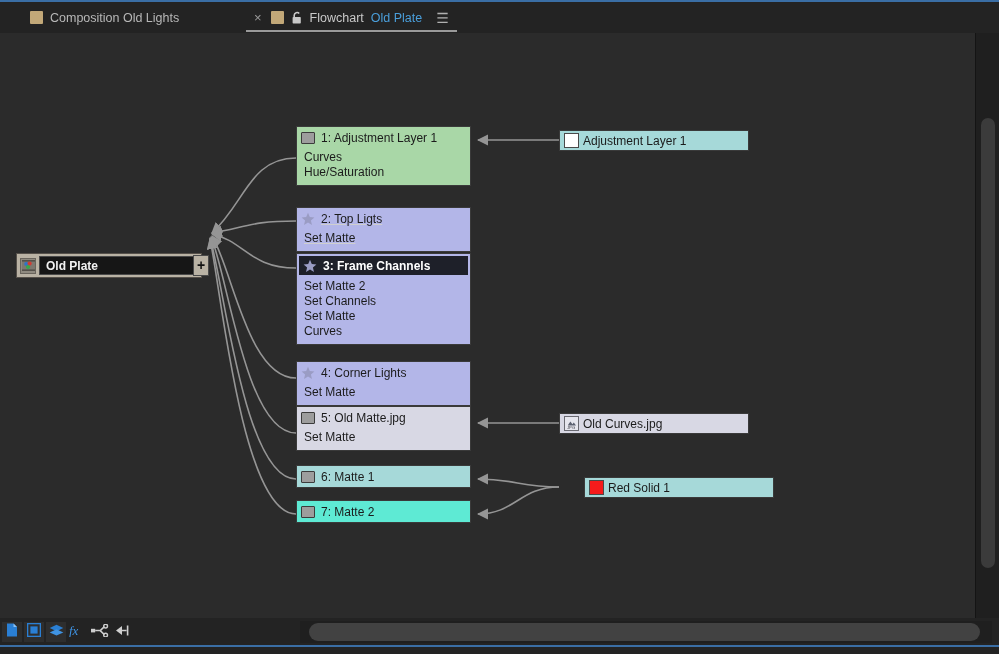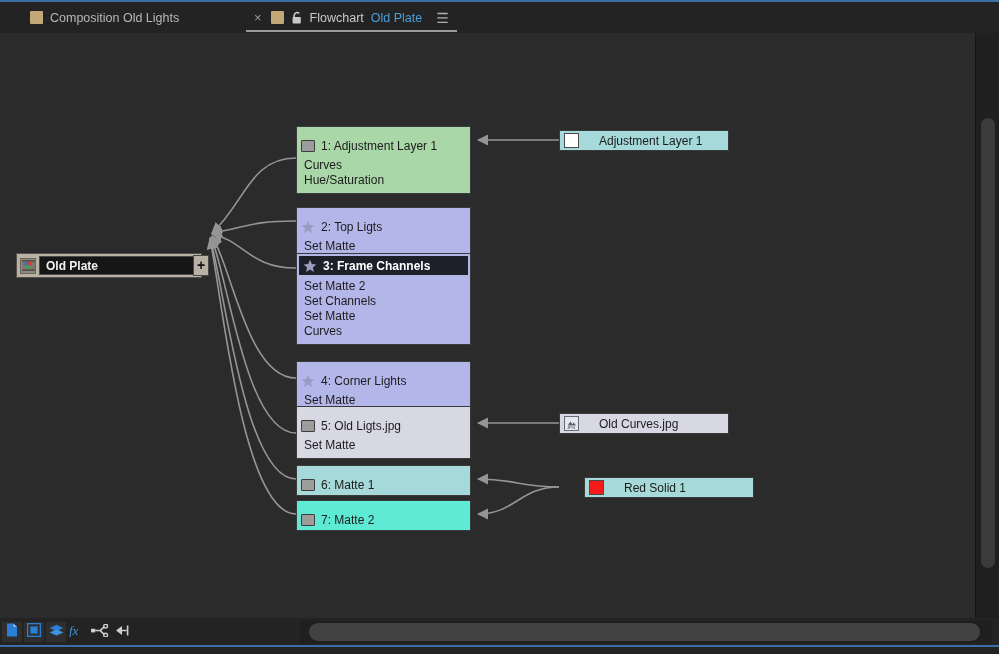--- a/index.html
+++ b/index.html
@@ -89,21 +89,21 @@
 
   
   .layer-node {
     border:1px solid #3a3a3a;
     width:175px;
     padding:0;
   }
   .layer-node .title {
     display:flex; align-items:center; gap:6px;
     height:21px; padding:0 4px;
-    font-size:12px; color:#1b1b1b;margin-top:8px;
+    font-size:12px; color:#1b1b1b;
   }
   .layer-node .title .label { line-height:1; }
   .layer-node .effects {
     padding:2px 7px 5px 7px;
     font-size:12px; color:#1b1b1b;
     line-height:15px;
   }
   .layer-node .effects div { white-space:nowrap; }
 
   .sq-icon {
@@ -115,24 +115,24 @@
 
   .title.selected {
     background:#1e2029;
     color:#ffffff; font-weight:bold;
     margin:2px; height:19px;
     padding:0 4px;
   }
 
   
   .src-node {
-    display:flex; align-items:center; gap:20px;
+    display:flex; align-items:center; gap:4px;
     border:1px solid #3a3a3a;
     height:21px; padding:0 4px;
-    width:170px;
+    width:190px;
     font-size:12px; color:#1b1b1b;
   }
   .swatch {
     width:15px; height:15px; border:1px solid #4a4a4a;
     flex:0 0 auto;
   }
   .file-icon { width:15px; height:15px; flex:0 0 auto; }
 
   
   .cursor-glyph { position:absolute; left:978px; top:33px; width:20px; height:20px; }
@@ -251,21 +251,21 @@
         <div class="node layer-node" style="left: 296px; top: 93px; background: rgb(169, 215, 167);">
           <div class="title">
             <span class="sq-icon"></span>
             <span class="label">1: Adjustment Layer 1</span>
           </div>
           <div class="effects">
             <div>Curves</div>
             <div>Hue/Saturation</div>
           </div>
         </div>
-        <div class="node layer-node" style="left: 296px; top: 174px; background: rgb(179, 182, 232);">
+        <div class="node layer-node" style="left: 296px; top: 174px; background: rgb(179, 182, 232); text-decoration: underline;">
           <div class="title">
             <span class="star-icon"><svg width="14" height="14" viewBox="0 0 14 14">
                 <path d="M7 0.8 L8.8 5.1 L13.4 5.5 L9.9 8.5 L11 13 L7 10.6 L3 13 L4.1 8.5 L0.6 5.5 L5.2 5.1 Z" fill="#9a9cc4"></path>
               </svg></span>
             <span class="label">2: Top Ligts</span>
           </div>
           <div class="effects">
             <div>Set Matte</div>
           </div>
         </div>
@@ -290,21 +290,21 @@
               </svg></span>
             <span class="label">4: Corner Lights</span>
           </div>
           <div class="effects">
             <div>Set Matte</div>
           </div>
         </div>
         <div class="node layer-node" style="left: 296px; top: 373px; background: rgb(216, 216, 228);">
           <div class="title">
             <span class="sq-icon"></span>
-            <span class="label">5: Old Ligts.jpg</span>
+            <span class="label">5: Old Matte.jpg</span>
           </div>
           <div class="effects">
             <div>Set Matte</div>
           </div>
         </div>
         <div class="node layer-node" style="left: 296px; top: 432px; background: rgb(166, 217, 217);">
           <div class="title">
             <span class="sq-icon"></span>
             <span class="label">6: Matte 1</span>
           </div>

